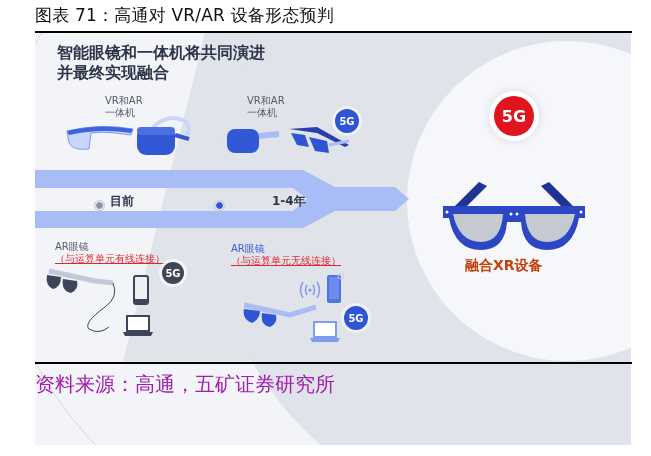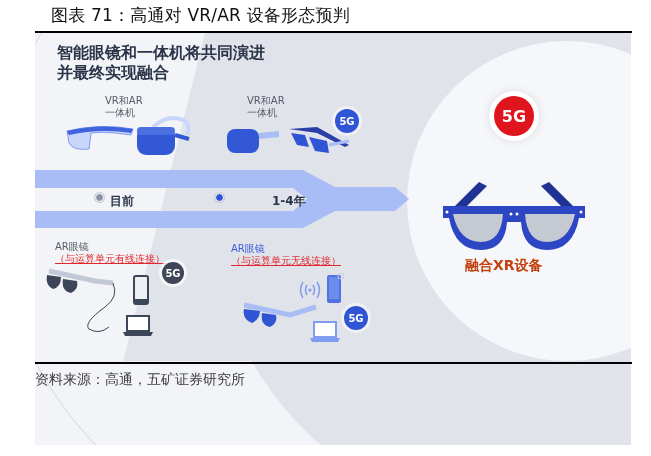--- a/index.html
+++ b/index.html
@@ -1,37 +1,37 @@
 <!DOCTYPE html>
 <html><head>
 <meta charset="utf-8">
 <style>
   * { margin:0; padding:0; box-sizing:border-box; }
   html, body { width:651px; height:456px; background:#ffffff; overflow:hidden; }
   body { position:relative; font-family:"DejaVu Sans", "Liberation Sans", sans-serif; color:#222; }
 
-  .fig-title { position:absolute; left:51px; top:4px; font-size:17px; color:#111; letter-spacing:0.2px; }
+  .fig-title { position:absolute; left:35px; top:4px; font-size:17px; color:#111; letter-spacing:0.2px; }
   .rule-top { position:absolute; left:35px; top:31px; width:597px; height:2px; background:#000; }
   .rule-bot { position:absolute; left:35px; top:362px; width:597px; height:2px; background:#000; }
-  .source { position:absolute; left:35px; top:371px; font-size:14px; color:#404040; }
+  .source { position:absolute; left:35px; top:371px; font-size:20px; color:#a21caf; }
 
   .figure { position:absolute; left:35px; top:33px; width:596px; height:412px; overflow:hidden; background:#f3f4f8; }
   .bg-mid { position:absolute; left:175px; top:-150px; width:640px; height:640px; border-radius:50%; background:#e1e3ea; }
   .bg-arc { position:absolute; left:-40px; top:-200px; width:820px; height:740px; border-radius:50%; border:1px solid #d9dbe2; }
   .bg-slant { position:absolute; left:170px; top:0; width:260px; height:328px; background:#e1e3ea; transform:skewX(-14deg); transform-origin:top left; }
   .bg-right { position:absolute; left:372px; top:8px; width:320px; height:320px; border-radius:50%; background:#f6f7fa; }
 
   .headline { position:absolute; left:22px; top:10px; font-size:16px; font-weight:bold; color:#2b3448; line-height:20px; }
 
   .lbl { position:absolute; font-size:10px; color:#555a66; text-align:left; line-height:12px; }
   .lbl-blue { color:#3a5bd6; }
   .lbl-red { color:#e0262e;text-decoration:underline; }
   .arrow-svg { position:absolute; left:0; top:130px; }
 
-  .stage { position:absolute; font-size:12px; font-weight:bold; color:#2b3448; display:flex; align-items:flex-start; gap:6px; }
+  .stage { position:absolute; font-size:12px; font-weight:bold; color:#2b3448; display:flex; align-items:flex-end; gap:6px; }
   .dot { width:9px; height:9px; border-radius:50%; display:inline-block; border:1px solid #fff; box-shadow:0 0 0 1px #c9cbd3; }
 
   .badge { position:absolute; border-radius:50%; color:#fff; font-weight:bold; display:flex; align-items:center; justify-content:center; }
   .badge-blue { background:#2f55d4; width:24px; height:24px; font-size:10px; box-shadow:0 0 0 3px #ffffff88; }
   .badge-dark { background:#3f4658; width:22px; height:22px; font-size:10px; box-shadow:0 0 0 3px #ffffffaa; }
   .badge-red { background:#e0141d; width:40px; height:40px; font-size:16px; box-shadow:0 0 0 5px #ffffff, 0 0 8px 5px #d8dae0; }
 
   .fused-label { position:absolute; left:430px; top:224px; font-size:14px; font-weight:bold; color:#c2410c; }
 </style>
 </head>

